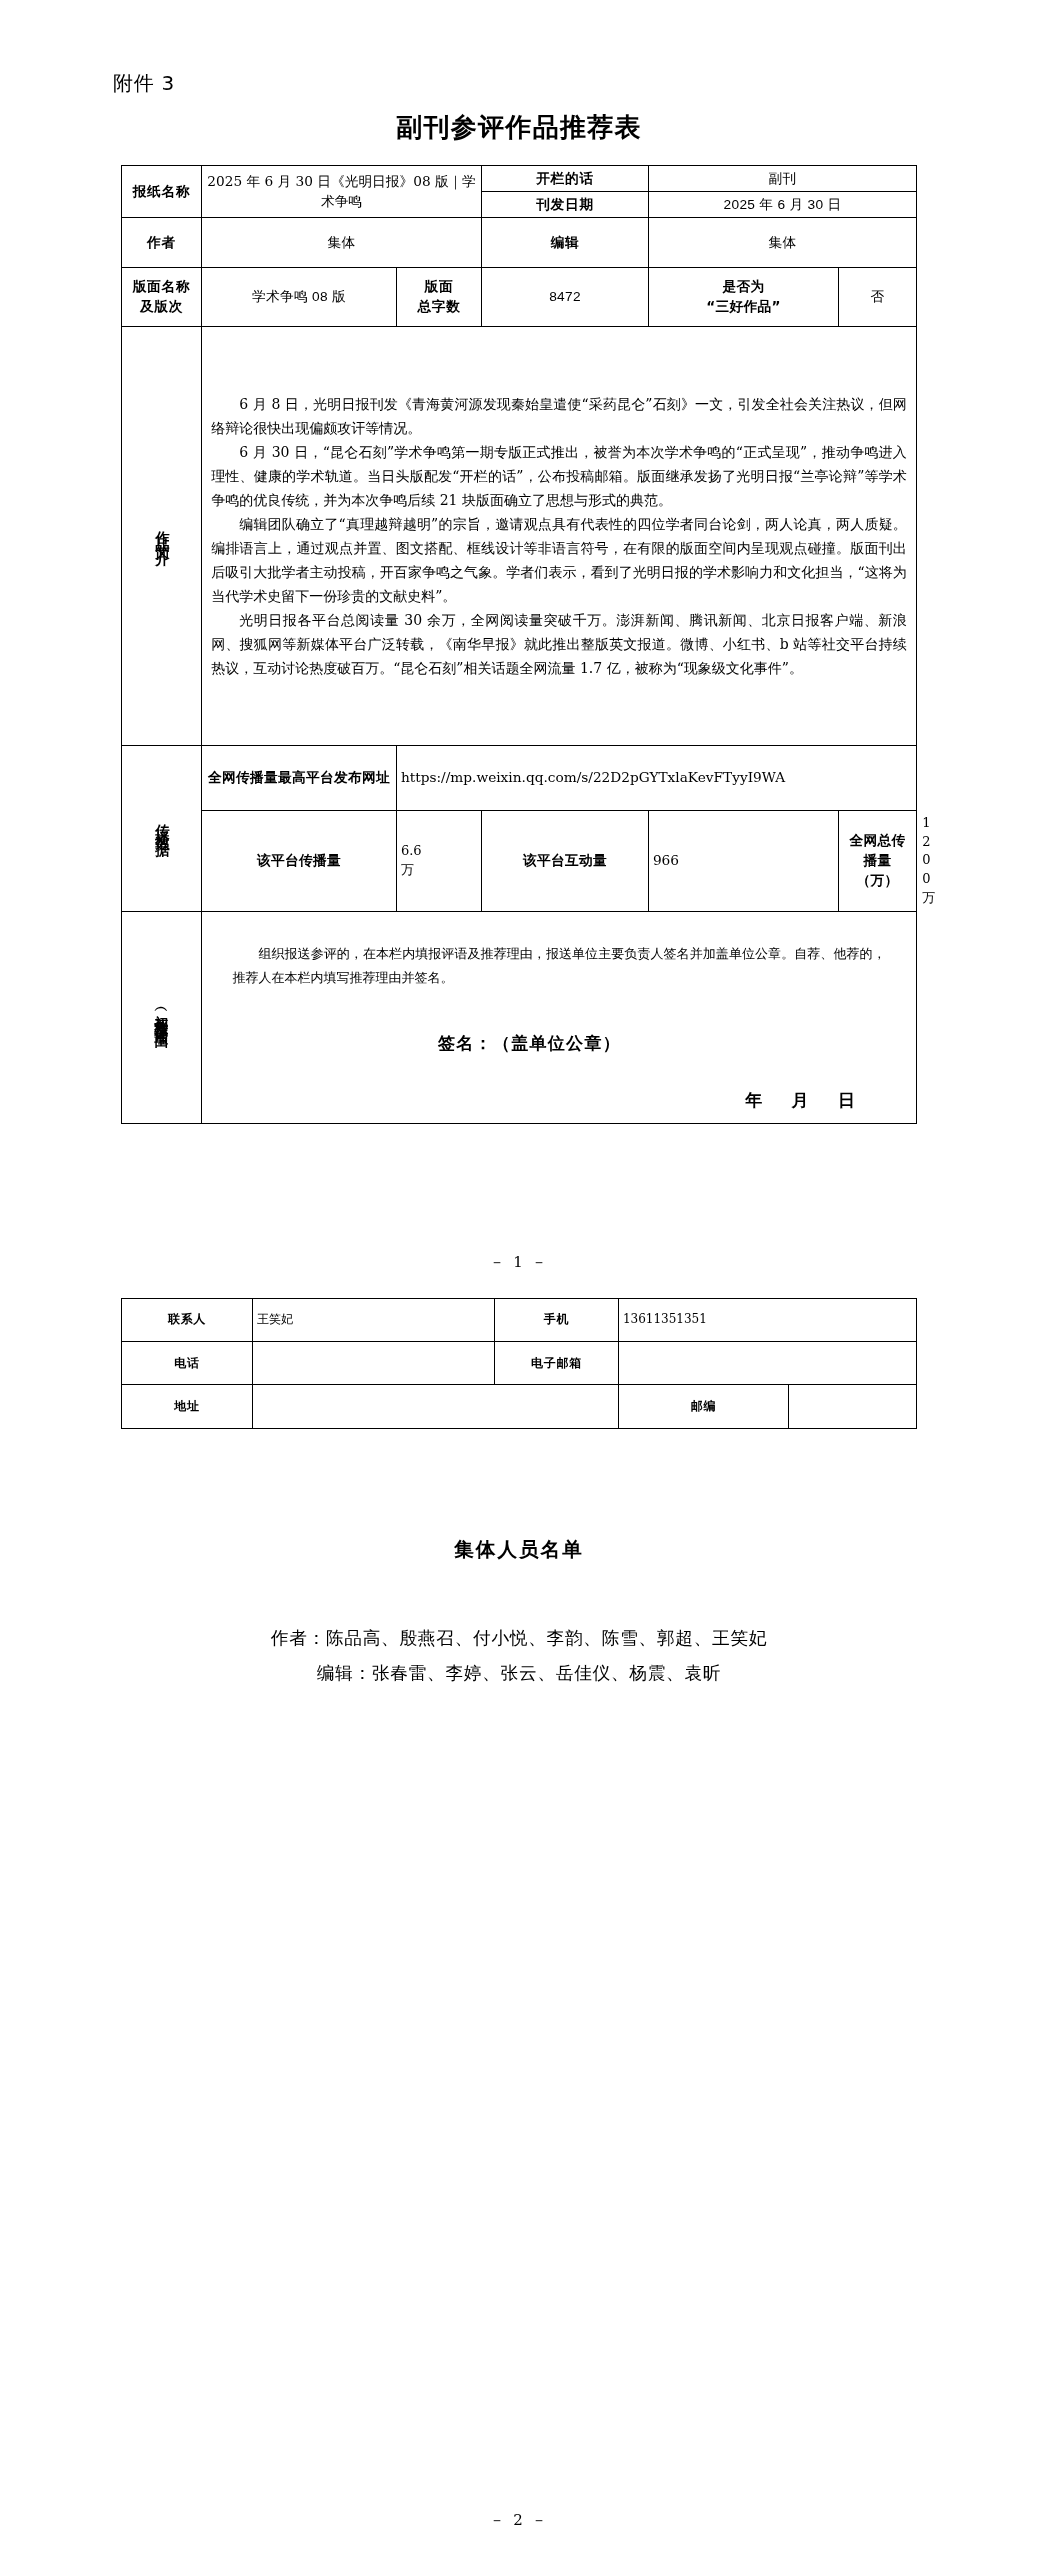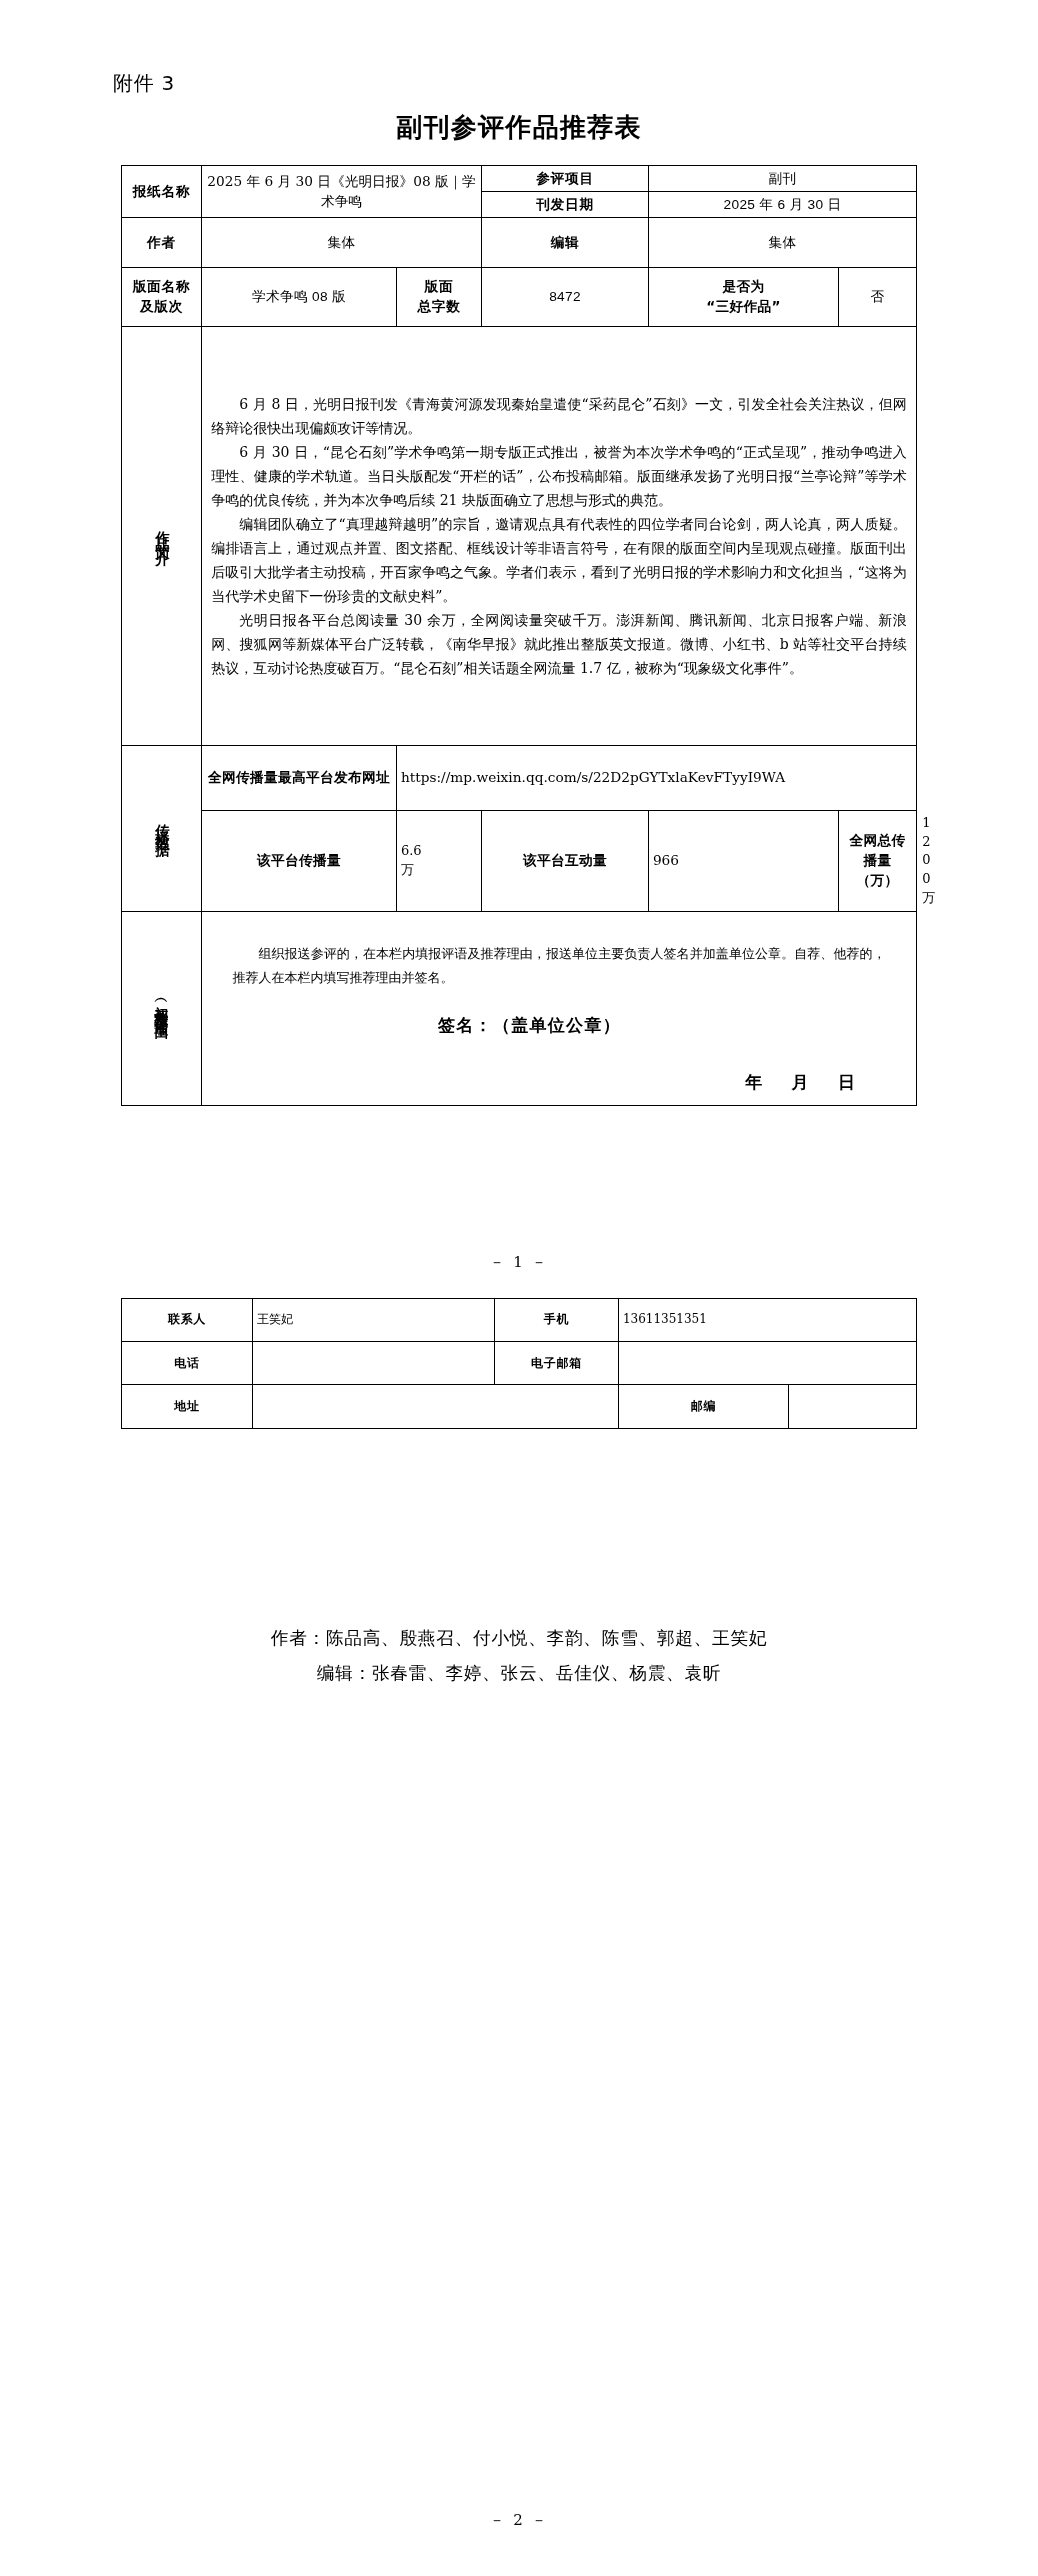--- a/index.html
+++ b/index.html
@@ -166,21 +166,21 @@
     padding: 14.4px 14.4px 6.5px 14.4px;
     height: 100%;
     box-sizing: border-box;
     position: relative;
   }
   .review-body p.intro {
     margin: 16px;
     text-indent: 2em;
   }
   .sign-line {
-    margin-top: 20px;
+    margin-top: 38px;
     text-align: center;
     font-size: 17px;
     font-weight: bold;
     font-family: "DejaVu Sans", "Liberation Sans", sans-serif;
     letter-spacing: 1.3px;
     padding-right: 59px;
   }
   .date-line {
     margin-top: 26px;
     text-align: right;
@@ -258,21 +258,21 @@
       <col style="width:102px">
       <col style="width:85px">
       <col style="width:105px">
       <col style="width:78px">
     </colgroup>
 
     <tbody>
         <tr>
       <td class="lbl" rowspan="2">报纸名称</td>
       <td class="val-news" rowspan="2" colspan="3">2025 年 6 月 30 日《光明日报》08 版｜学术争鸣</td>
-      <td class="lbl" colspan="2">参评项目</td>
+      <td class="lbl" colspan="2">开栏的话</td>
       <td class="val" colspan="3">副刊</td>
     </tr>
 
     <tr>
       <td class="lbl" colspan="2">刊发日期</td>
       <td class="val" colspan="3">2025 年 6 月 30 日</td>
     </tr>
 
     <tr style="height:50px">
       <td class="lbl">作者</td>
@@ -369,20 +369,21 @@
     </tr>
     <tr>
       <td class="lbl">地址</td>
       <td class="val-left" colspan="2"></td>
       <td class="lbl">邮编</td>
       <td class="val-left"></td>
     </tr>
   </tbody>
     </table>
 
+  <div class="roster-title">集体人员名单</div>
   <div class="roster-lines">
     <div>作者：陈品高、殷燕召、付小悦、李韵、陈雪、郭超、王笑妃</div>
     <div>编辑：张春雷、李婷、张云、岳佳仪、杨震、袁昕</div>
   </div>
 
   <div class="pagenum" id="pagenum-2">－ 2 －</div>
 
 </div>
 
 

